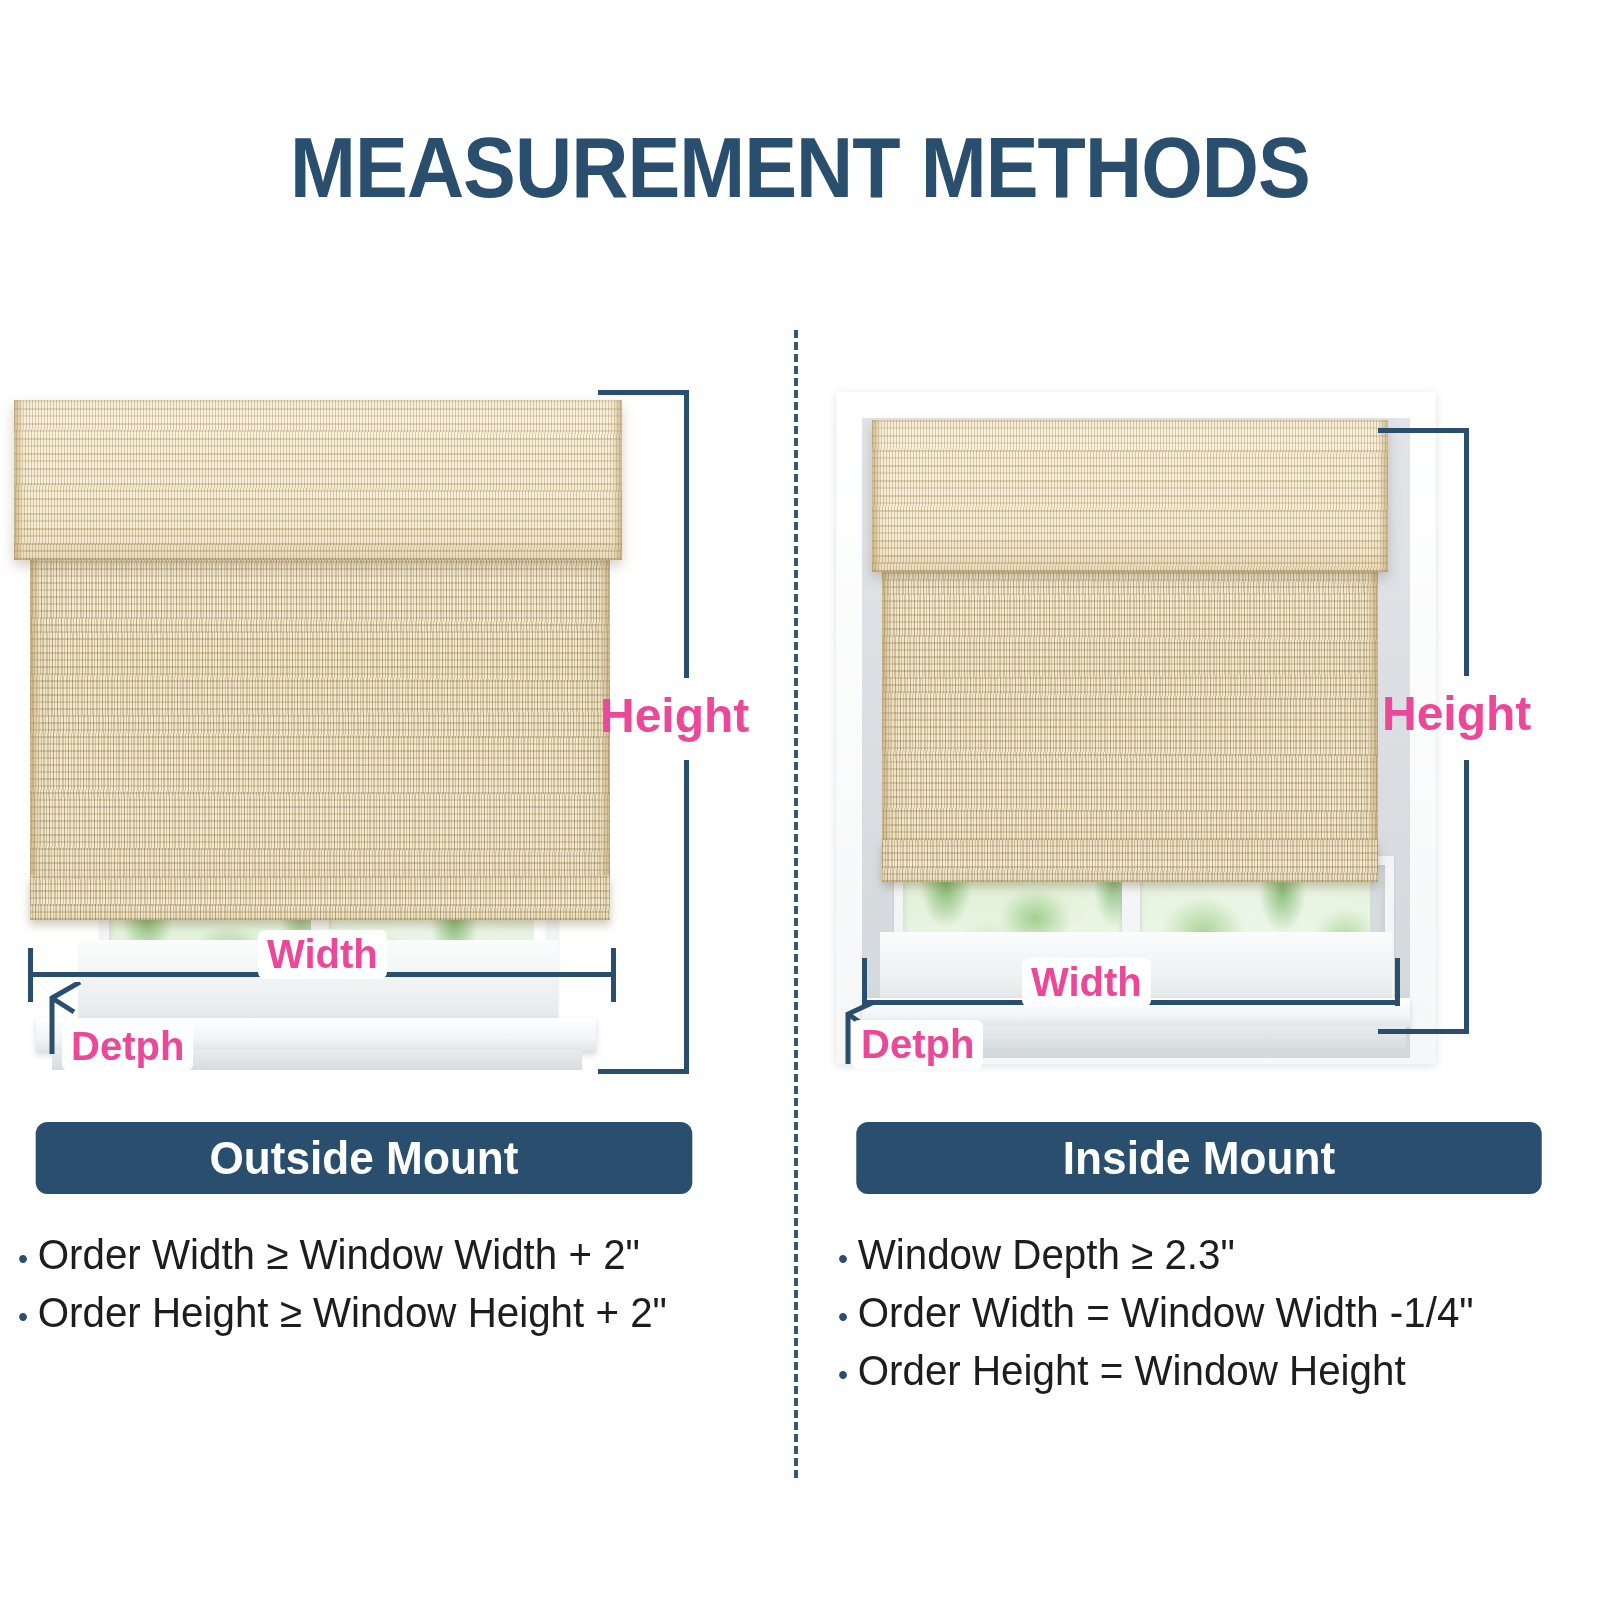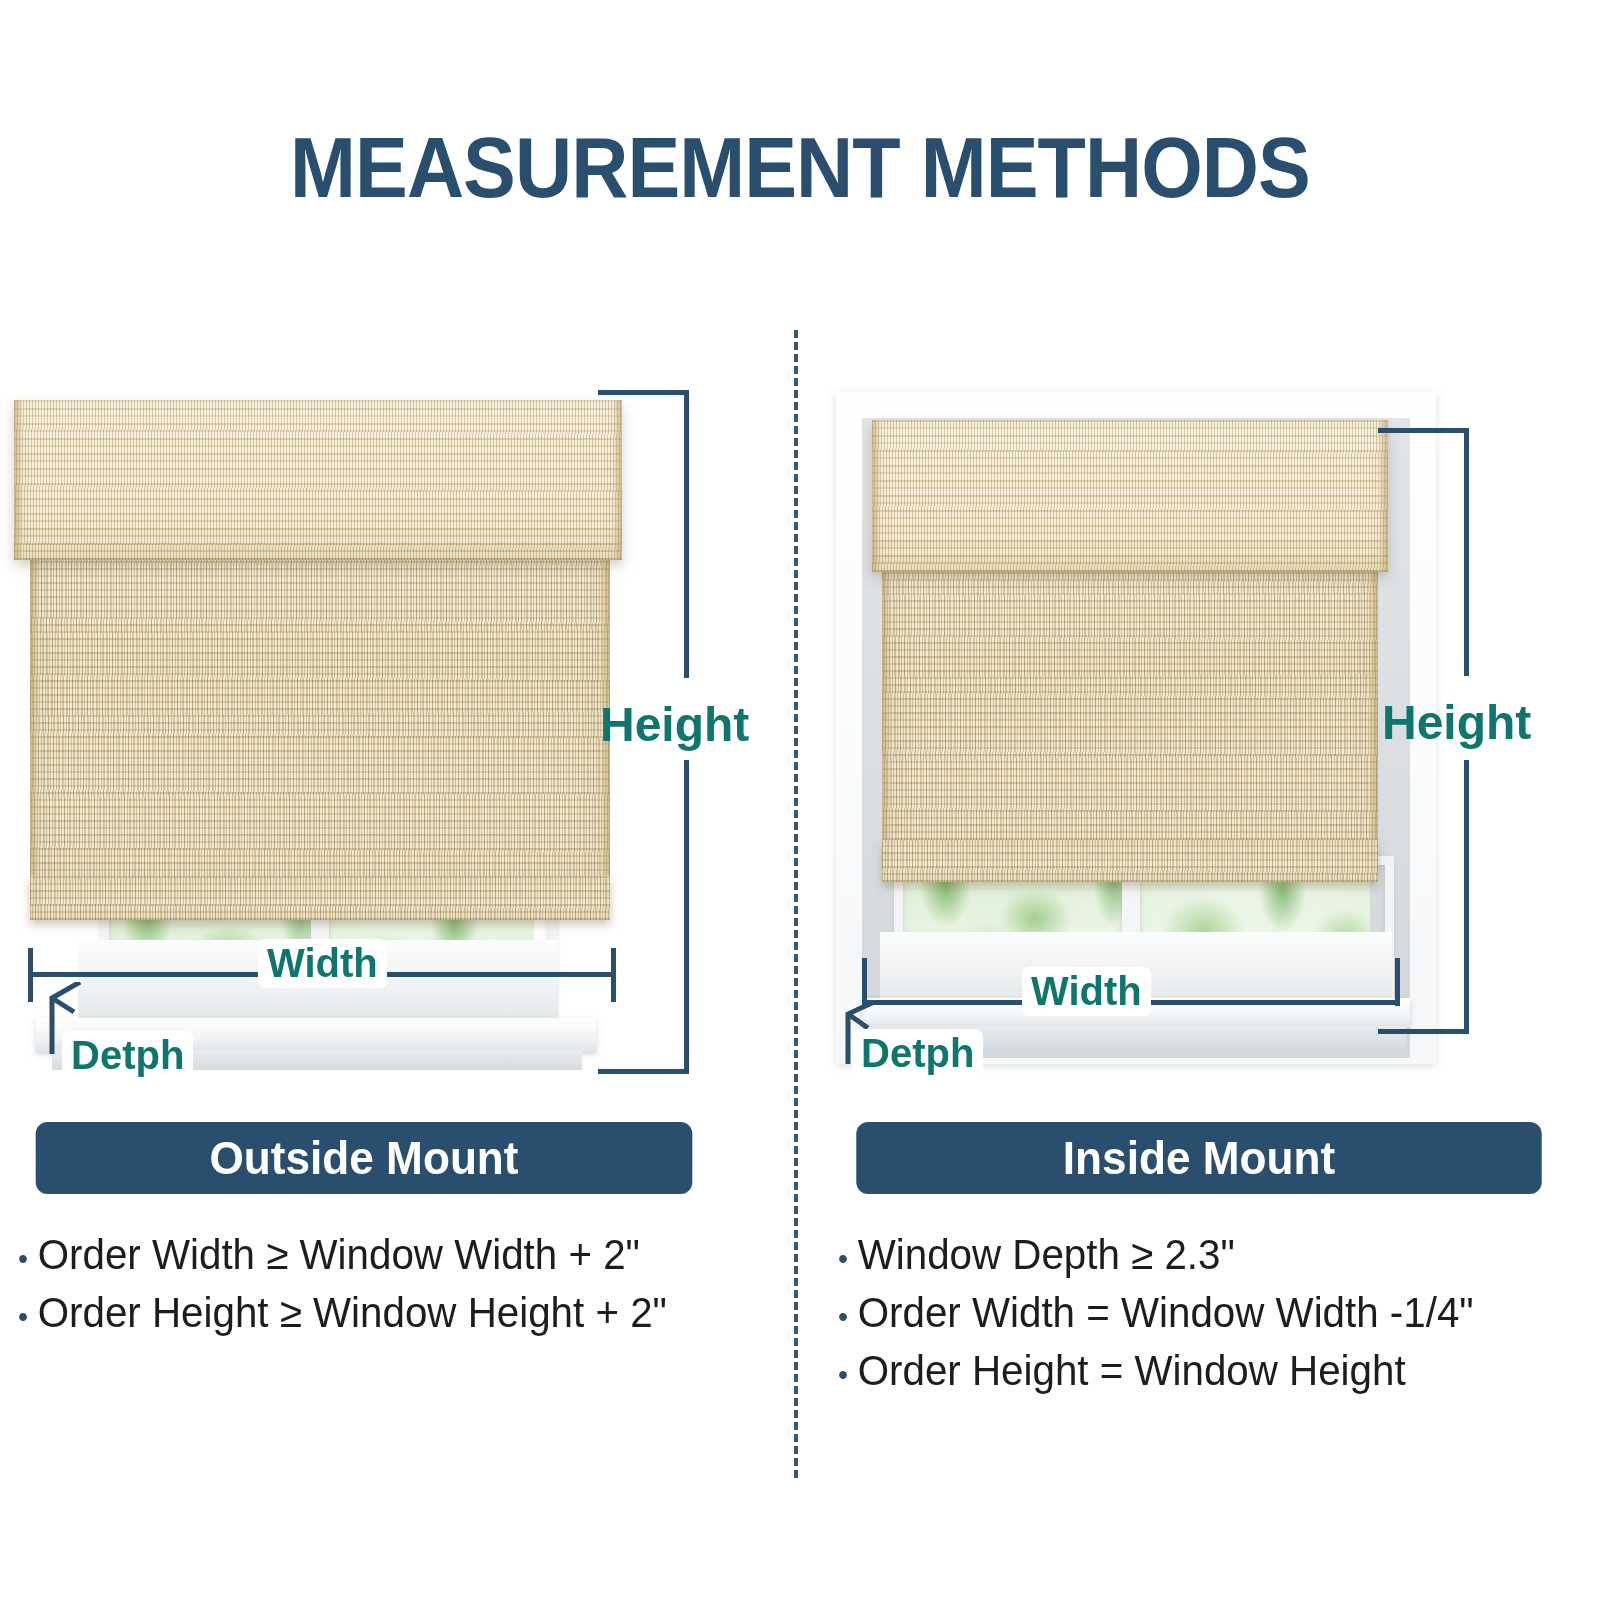--- a/index.html
+++ b/index.html
@@ -123,24 +123,23 @@
   }
 
   
   .dim-line{position:absolute;background:#2a4f6e;}
   .dim-v{width:5px;}
   .dim-h{height:5px;}
   .tick-h{position:absolute;height:5px;background:#2a4f6e;}
   .tick-v{position:absolute;width:5px;background:#2a4f6e;}
   .dim-label{
     position:absolute;
-    color:#0f766e;
+    color:#ec4899;
     font-weight:bold;
     white-space:nowrap;
-    margin-top:9px;
   }
   .dim-label.boxed{
     background:#ffffff;
     border-radius:7px;
     padding:2px 9px;
   }
   
   .banner{
     position:absolute;
     background:#2a4f6e;

